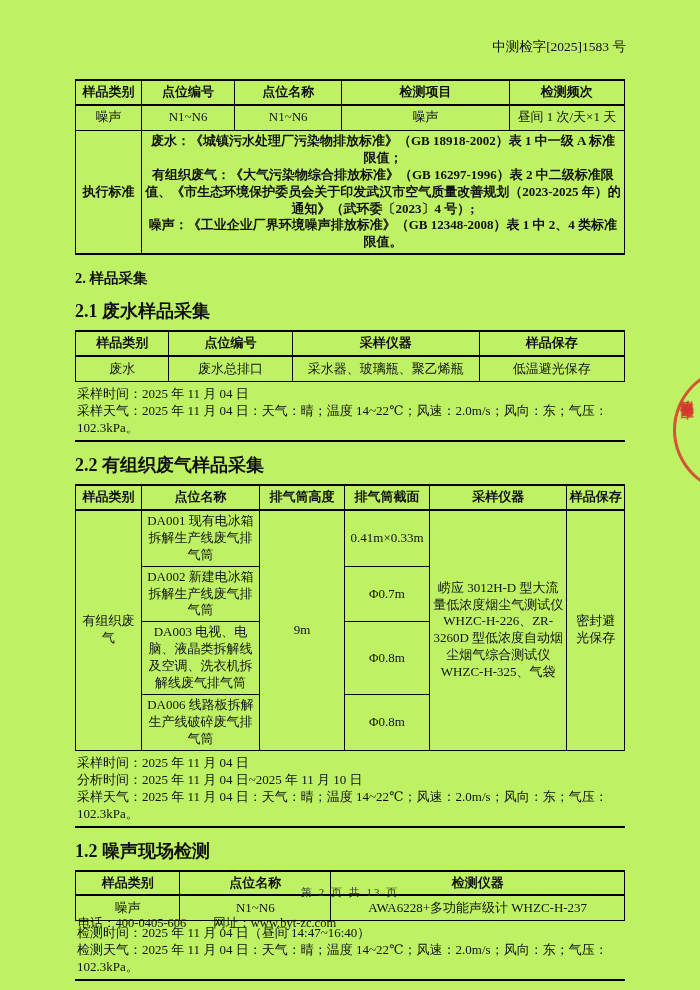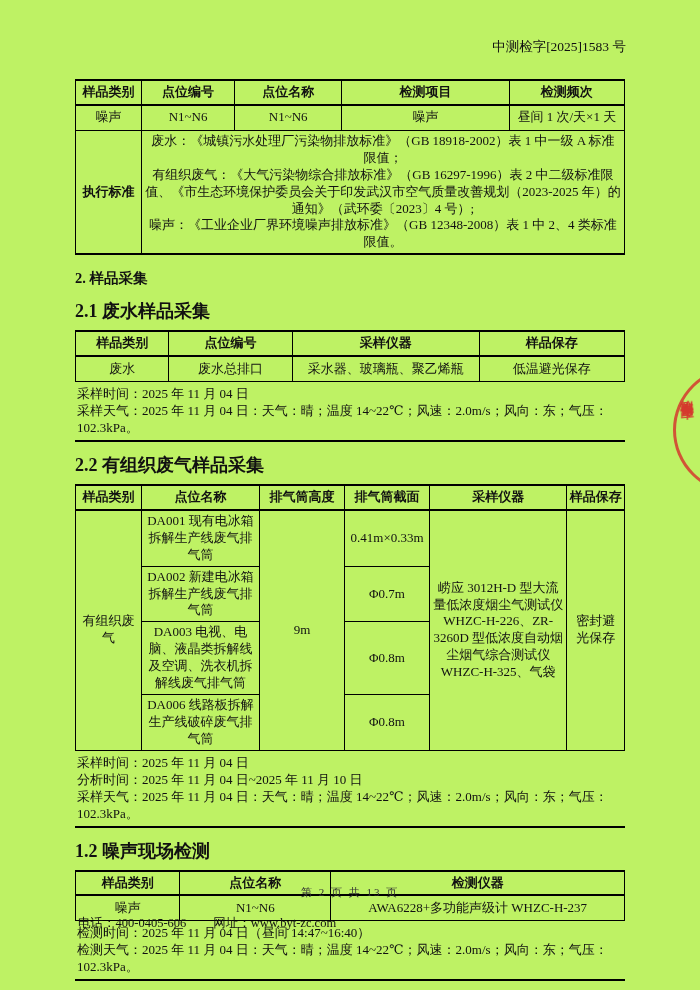--- a/index.html
+++ b/index.html
@@ -13,21 +13,21 @@
 
   table.tbl { border-collapse:collapse; width:100%; table-layout:fixed; font-size:13px; }
   .tbl th, .tbl td {
     border:1px solid #000; text-align:center; vertical-align:middle;
     padding:2px 3px; line-height:1.3; word-break:break-word;
   }
   .tbl thead th {
     border-top:2.5px solid #000; border-bottom:2.5px solid #000;
     font-weight:bold; padding:3px 2px; font-size:13px;
   }
-  table.closed tr.t-end td { border-bottom:2.5px solid #000; }
+  table.closed tr.t-end td { border-bottom:2.5px solid #000;font-weight:bold; }
 
   .std-label { font-weight:bold; }
   .std-content { text-align:left; padding:3px 8px; }
   .std-content div { line-height:16.9px; }
 
   .sec-title  { font-weight:bold; font-size:14.5px; margin:14px 0 8px 0; }
   .sub-title  { font-weight:bold; font-size:18px; margin:11px 0 7px 0; }
 
   .info-block { border-bottom:2.5px solid #000; padding:3px 2px 4px 2px; font-size:13px; }
   .info-block div { line-height:17px; }

